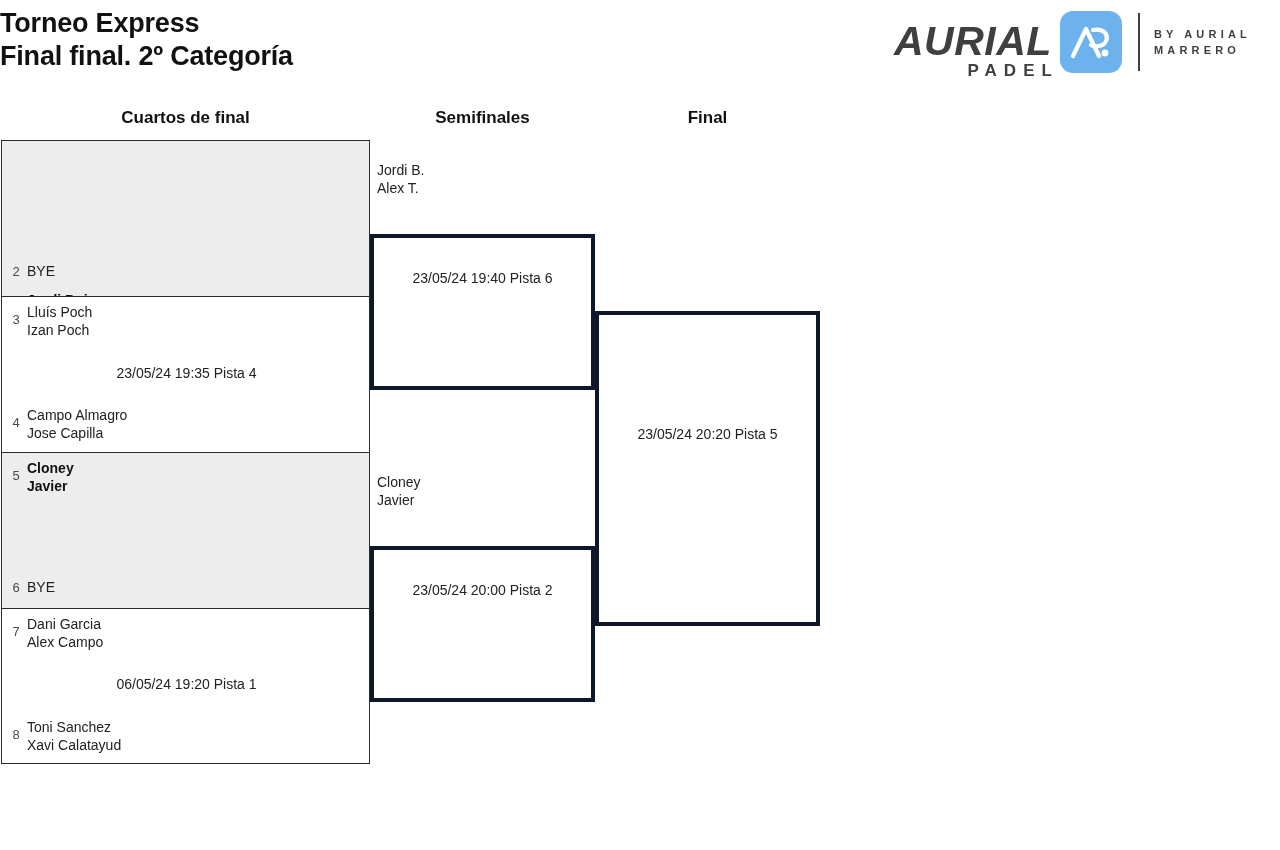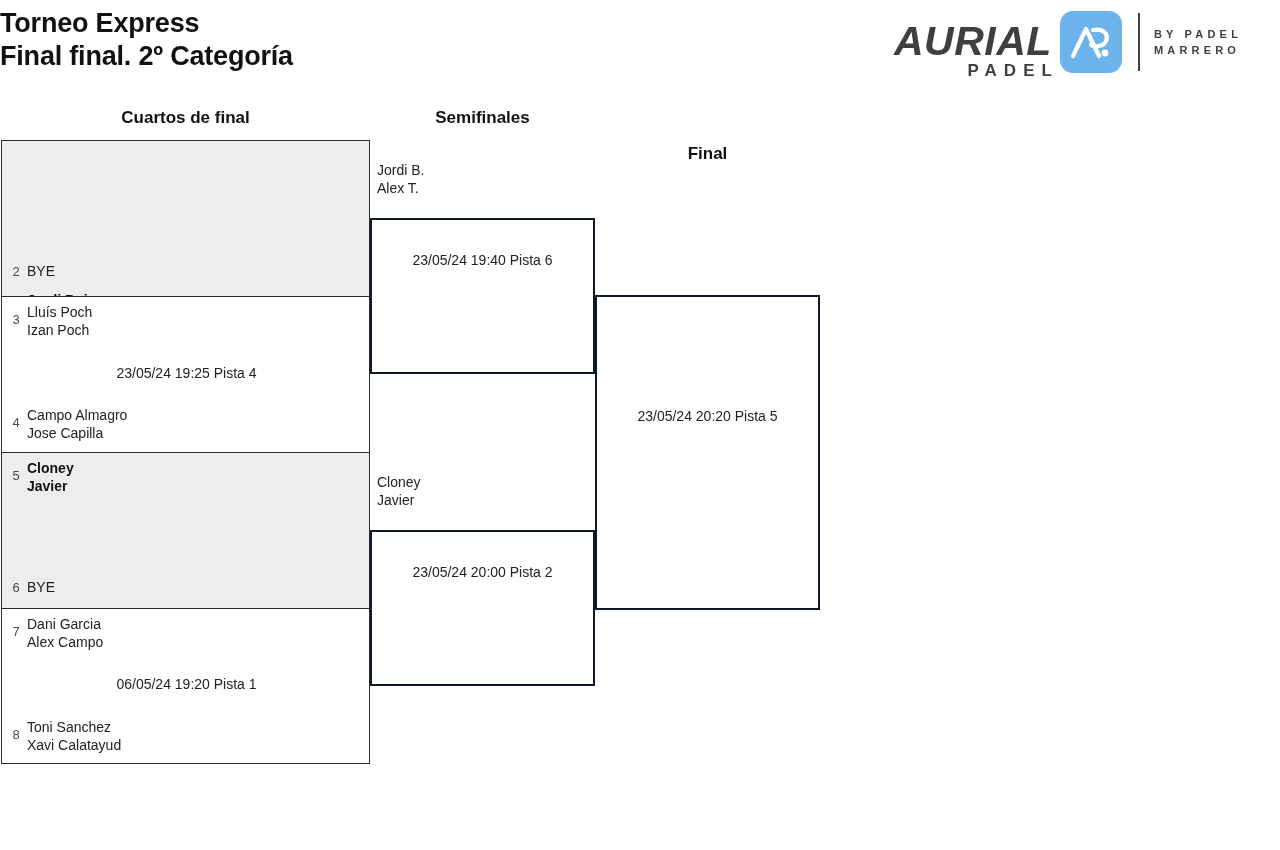--- a/index.html
+++ b/index.html
@@ -44,21 +44,21 @@
     color: #3f3f3f; line-height: 16px; white-space: nowrap;
   }
 
   
   .round-head {
     position: absolute; top: 108px; text-align: center;
     font-size: 17px; font-weight: 700; color: #111111;
   }
   #round-qf { left: 1px;   width: 369px; }
   #round-sf { left: 370px; width: 225px; }
-  #round-fn { left: 595px; width: 225px; margin-top: 36px; }
+  #round-fn { left: 595px; width: 225px; }
 
   
   .qf-col { position: absolute; left: 1px; top: 140px; width: 369px; }
   .qf-match {
     position: relative; width: 369px; height: 156px;
     border: 1px solid #2c2c2c; border-bottom: none;
     background: #ffffff;
   }
   .qf-match.last { border-bottom: 1px solid #2c2c2c; }
   .qf-match.shaded { background: #ededed; }
@@ -72,21 +72,21 @@
     color: #222222; white-space: nowrap;
   }
   .team.bold { font-weight: 700; color: #111111; }
   .qf-when {
     position: absolute; left: 0; width: 369px; text-align: center;
     font-size: 14px; color: #222222;
   }
 
   
   .sf-box, .fn-box {
-    position: absolute; border: 2px solid #0f172a; background: transparent;
+    position: absolute; border: 4px solid #0f172a; background: transparent; margin-top: 16px;
   }
   .box-when {
     position: absolute; left: 0; width: 100%; text-align: center;
     font-size: 14px; color: #222222;
   }
   .adv-team {
     position: absolute; font-size: 14px; line-height: 18px; color: #222222;
     white-space: nowrap;
   }
 </style>
@@ -107,21 +107,21 @@
     </div>
     <div class="logo-mark">
       <svg width="44" height="40" viewBox="0 0 44 40" aria-hidden="true">
         <path d="M4 34 L17 7 L30 34" fill="none" stroke="#ffffff" stroke-width="4.2" stroke-linecap="round" stroke-linejoin="round"></path>
         <path d="M24 8 C34 6 40 12 37 19 C34.5 25 26 25 22 23" fill="none" stroke="#ffffff" stroke-width="4.2" stroke-linecap="round"></path>
         <circle cx="36" cy="31" r="3.4" fill="#ffffff"></circle>
       </svg>
     </div>
     <div class="logo-divider"></div>
     <div class="logo-by">
-      <span>BY PADEL</span>
+      <span>BY AURIAL</span>
       <span>MARRERO</span>
     </div>
   </div>
 
   <div class="round-head" id="round-qf">Cuartos de final</div>
   <div class="round-head" id="round-sf">Semifinales</div>
   <div class="round-head" id="round-fn">Final</div>
 
   <div class="qf-col">
 
@@ -131,21 +131,21 @@
       <div class="team bold" style="top:168px">Alex Torres</div>
       <div class="seed" style="top:123px">2</div>
       <div class="team" style="top:121px">BYE</div>
       <div class="qf-when" style="top:70px"></div>
     </div>
 
     <div class="qf-match">
       <div class="seed" style="top:15px">3</div>
       <div class="team" style="top:6px">Lluís Poch</div>
       <div class="team" style="top:24px">Izan Poch</div>
-      <div class="qf-when" style="top:68px">23/05/24 19:25 Pista 4</div>
+      <div class="qf-when" style="top:68px">23/05/24 19:35 Pista 4</div>
       <div class="seed" style="top:118px">4</div>
       <div class="team" style="top:109px">Campo Almagro</div>
       <div class="team" style="top:127px">Jose Capilla</div>
     </div>
 
     <div class="qf-match shaded">
       <div class="seed" style="top:15px">5</div>
       <div class="team bold" style="top:6px">Cloney</div>
       <div class="team bold" style="top:24px">Javier</div>
       <div class="seed" style="top:127px">6</div>

